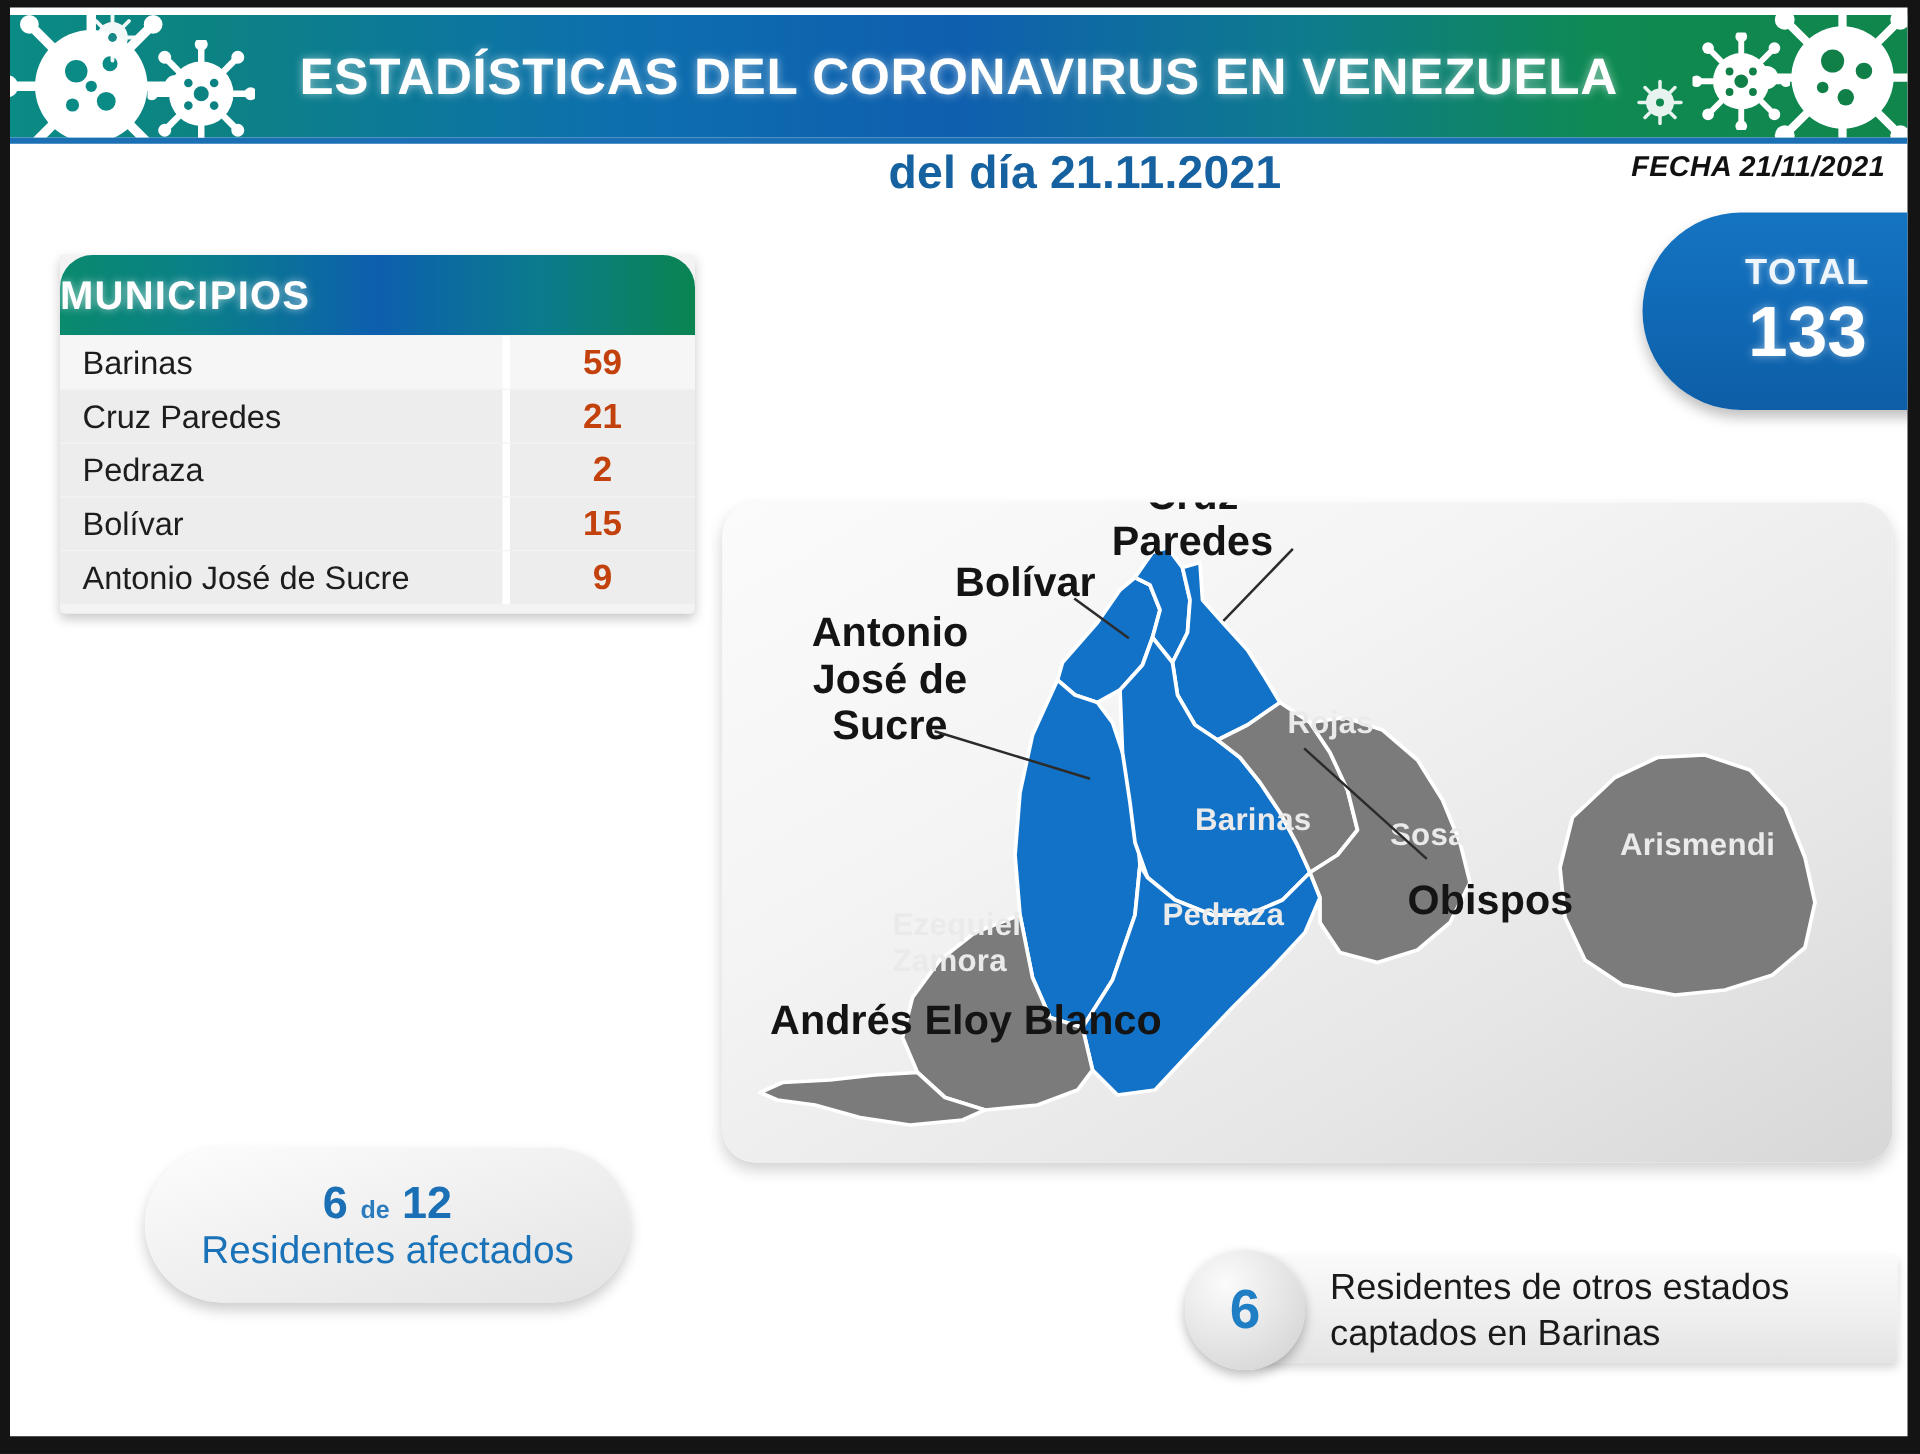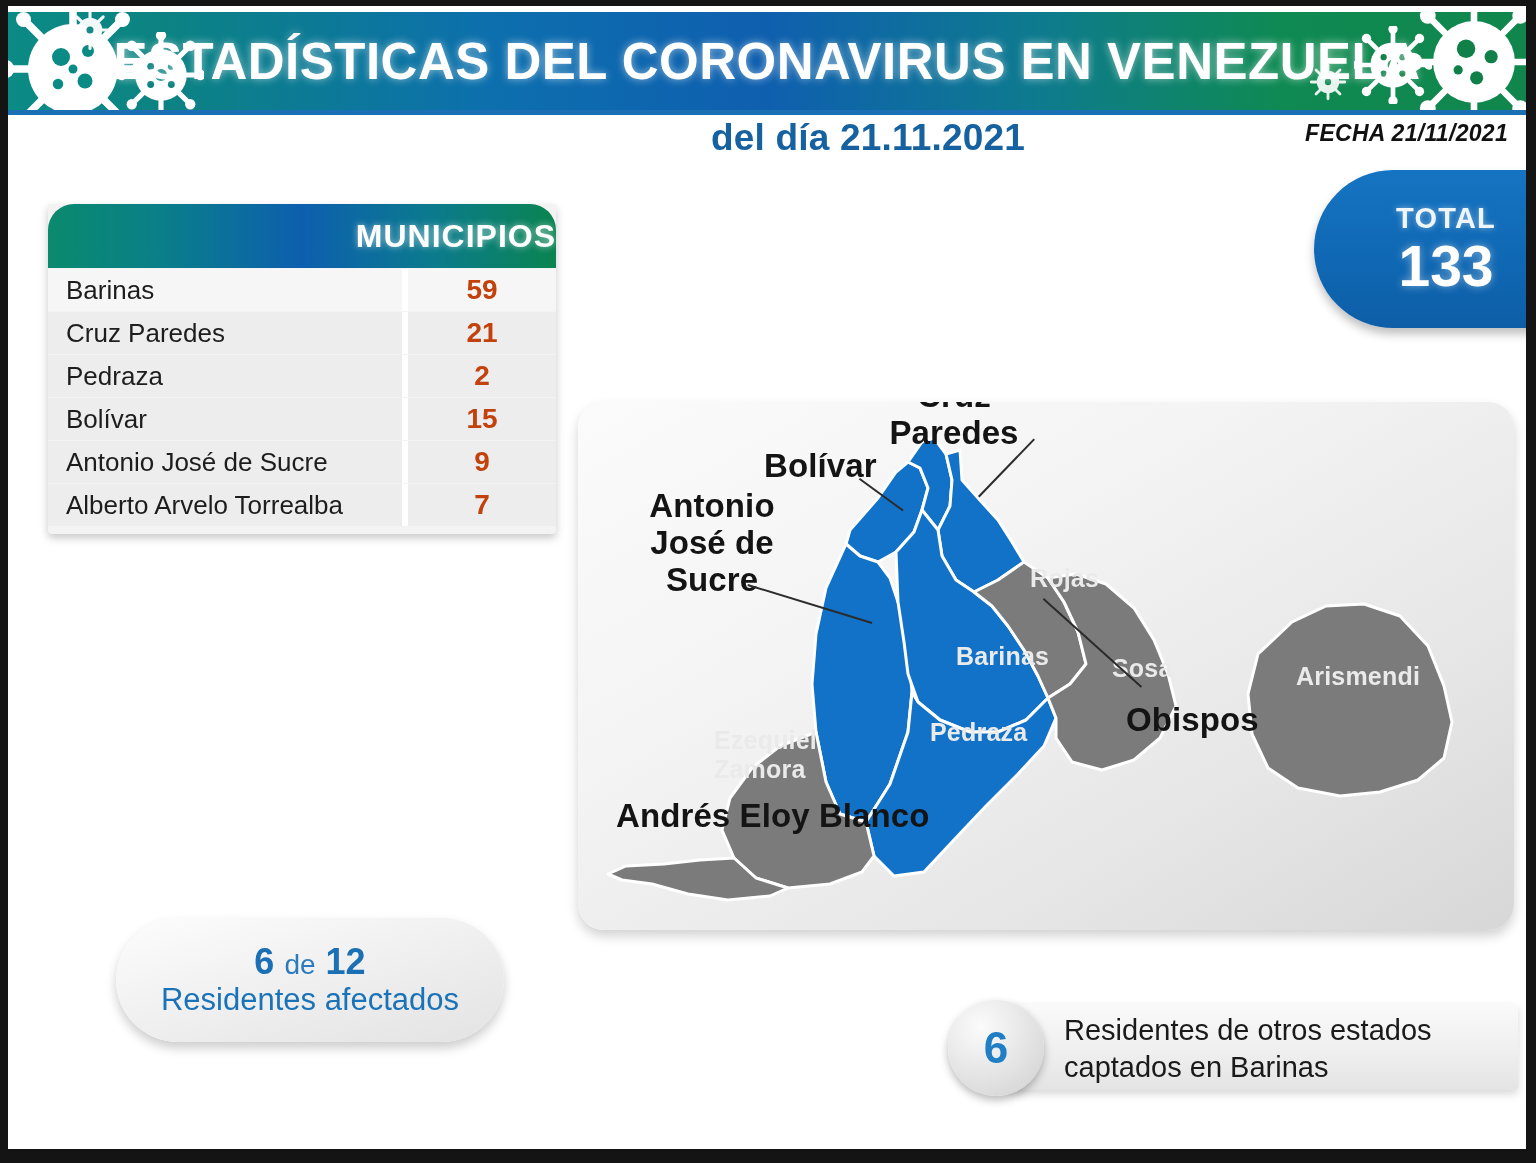--- a/index.html
+++ b/index.html
@@ -6,21 +6,21 @@
   body{width:1536px;height:1163px;overflow:hidden;font-family:"Liberation Sans",sans-serif;}
 
   #frame{position:relative;width:1536px;height:1163px;background:#141414;overflow:hidden;}
   #page{position:absolute;left:8px;top:6px;width:1518px;height:1143px;background:#ffffff;overflow:hidden;}
 
   
   #banner{position:absolute;left:0;top:6px;width:1518px;height:98px;
     background:linear-gradient(90deg,#0b8b85 0%,#0c8382 10%,#0d6fae 32%,#0f5faf 50%,#0e7b8e 68%,#0f8a52 84%,#10864c 100%);
     overflow:hidden;}
   #banner-title{position:absolute;left:0;top:0;width:1518px;height:98px;display:flex;align-items:center;justify-content:center;
-    color:#ffffff;font-size:51px;font-weight:bold;letter-spacing:.5px;text-shadow:0 0 8px rgba(255,255,255,.55);
+    color:#ffffff;font-size:41px;font-weight:bold;letter-spacing:.5px;text-shadow:0 0 8px rgba(255,255,255,.55);
     font-family:"Liberation Sans",sans-serif;z-index:4;}
   .virus{position:absolute;z-index:2;}
   .virus svg{display:block;}
   #banner-underline{position:absolute;left:0;top:104px;width:1518px;height:5px;background:#1a6fb5;}
 
   
   #main-title{position:absolute;left:560px;top:110px;width:600px;text-align:center;
     color:#16619f;font-size:37px;font-weight:bold;line-height:1.18;letter-spacing:.2px;}
   #main-title .l2{display:block;}
 
@@ -34,21 +34,21 @@
     border-radius:79px 0 0 79px;box-shadow:0 6px 10px rgba(0,0,0,.25);
     display:flex;flex-direction:column;align-items:center;justify-content:center;padding-left:14px;box-sizing:border-box;}
   #total-label{color:#eef6fc;font-size:29px;font-weight:bold;letter-spacing:1.2px;text-shadow:0 0 6px rgba(255,255,255,.5);}
   #total-value{color:#ffffff;font-size:57px;font-weight:bold;line-height:1.05;margin-top:2px;text-shadow:0 0 8px rgba(255,255,255,.45);}
 
   
   #table-card{position:absolute;left:40px;top:198px;width:508px;
     background:#f3f3f3;box-shadow:0 4px 9px rgba(0,0,0,.22);padding-bottom:8px;border-radius:0 0 4px 4px;}
   #table-head{height:64px;border-radius:26px 26px 0 0;
     background:linear-gradient(90deg,#0a8a6d 0%,#0a7f89 22%,#0d5fae 50%,#0b7b8d 76%,#0a8450 100%);
-    display:flex;align-items:center;justify-content:flex-end;}
+    display:flex;align-items:center;justify-content:flex-start;}
   #table-head span{color:#fff;font-size:32px;font-weight:bold;letter-spacing:1px;text-shadow:0 0 7px rgba(255,255,255,.6);}
   .trow{display:flex;height:42px;align-items:stretch;margin-top:1px;}
   .tname{flex:0 0 354px;background:#ededed;display:flex;align-items:center;padding-left:18px;
     color:#1d1d1d;font-size:26px;box-sizing:border-box;}
   .tgap{flex:0 0 6px;background:#ffffff;}
   .tval{flex:1;background:#ededed;display:flex;align-items:center;justify-content:center;
     color:#c2410c;font-size:28px;font-weight:bold;}
   .trow:nth-child(2) .tname,.trow:nth-child(2) .tval{background:#f6f6f6;}
 
   
@@ -60,21 +60,21 @@
   .maplabel{position:absolute;color:#141414;font-size:33px;font-weight:700;line-height:1.12;letter-spacing:.1px;}
   .maplabel.c{text-align:center;}
   .inlabel{position:absolute;color:#eaeaea;font-size:25px;font-weight:600;letter-spacing:.2px;}
   .leader{position:absolute;background:#2b2b2b;height:2px;transform-origin:0 0;}
 
   
   #pill{position:absolute;left:108px;top:912px;width:388px;height:124px;border-radius:62px;
     background:linear-gradient(165deg,#fdfdfd 0%,#f2f2f2 40%,#e3e3e3 100%);
     box-shadow:0 6px 11px rgba(0,0,0,.2);display:flex;flex-direction:column;align-items:center;justify-content:center;}
   #pill-line1{color:#1a6fb5;font-size:36px;font-weight:bold;line-height:1.05;}
-  #pill-line1 .de{font-size:28px;font-weight:normal;color:#2a7cbe;}
+  #pill-line1 .de{font-size:20px;font-weight:bold;color:#2a7cbe;}
   #pill-line2{color:#1a73b8;font-size:31px;line-height:1.1;margin-top:3px;}
 
   
   #resid{position:absolute;left:940px;top:998px;width:570px;height:86px;}
   #resid-bar{position:absolute;left:60px;top:0;width:510px;height:86px;
     background:linear-gradient(180deg,#fafafa 0%,#efefef 55%,#e4e4e4 100%);
     box-shadow:0 4px 8px rgba(0,0,0,.16);border-radius:3px;}
   #resid-circle{position:absolute;left:0;top:-4px;width:96px;height:96px;border-radius:50%;
     background:radial-gradient(circle at 34% 28%,#fbfbfb 0%,#e9e9e9 42%,#cfcfcf 100%);
     box-shadow:0 4px 9px rgba(0,0,0,.28);display:flex;align-items:center;justify-content:center;}
@@ -294,25 +294,20 @@
     <div class="trow">
       <div class="tname">Bolívar</div>
       <div class="tgap"></div>
       <div class="tval">15</div>
     </div>
     <div class="trow">
       <div class="tname">Antonio José de Sucre</div>
       <div class="tgap"></div>
       <div class="tval">9</div>
     </div>
-    <div class="trow">
-      <div class="tname">Alberto Arvelo Torrealba</div>
-      <div class="tgap"></div>
-      <div class="tval">7</div>
-    </div>
   </div>
 
   <div id="map-panel">
     <svg id="map-svg" width="936" height="528" viewBox="0 0 936 528">
       <g stroke="#ffffff" stroke-width="3" stroke-linejoin="round">
 
         <path d="M272 128 L300 96 L318 70 L330 60 L342 66 L350 86 L344 108 L336 130 L318 150 L300 160 L282 154 L268 142 Z" fill="#1272c8"></path>
 
         <path d="M330 60 L344 40 L356 36 L368 52 L374 78 L372 104 L360 128 L344 108 L350 86 L342 66 Z" fill="#1272c8"></path>
 

